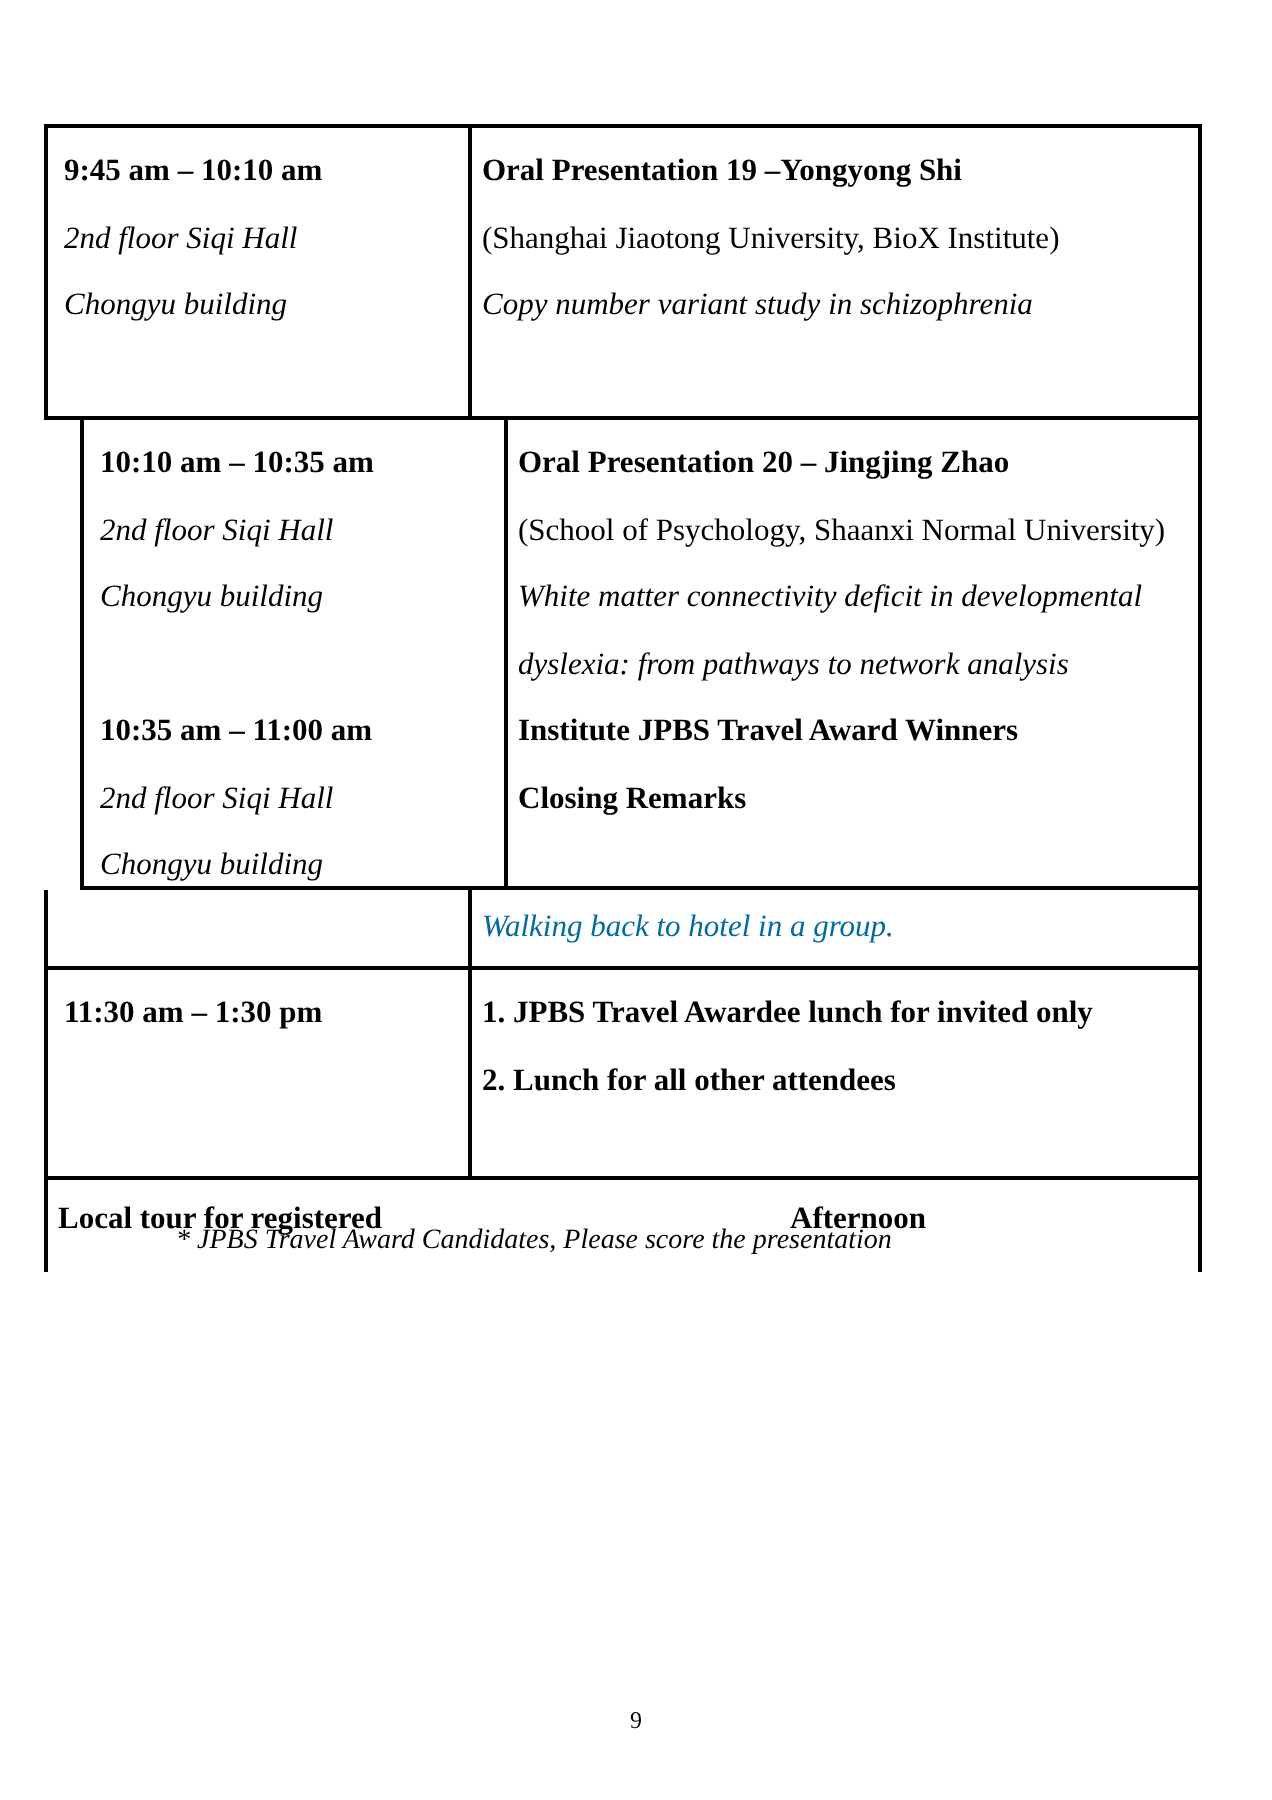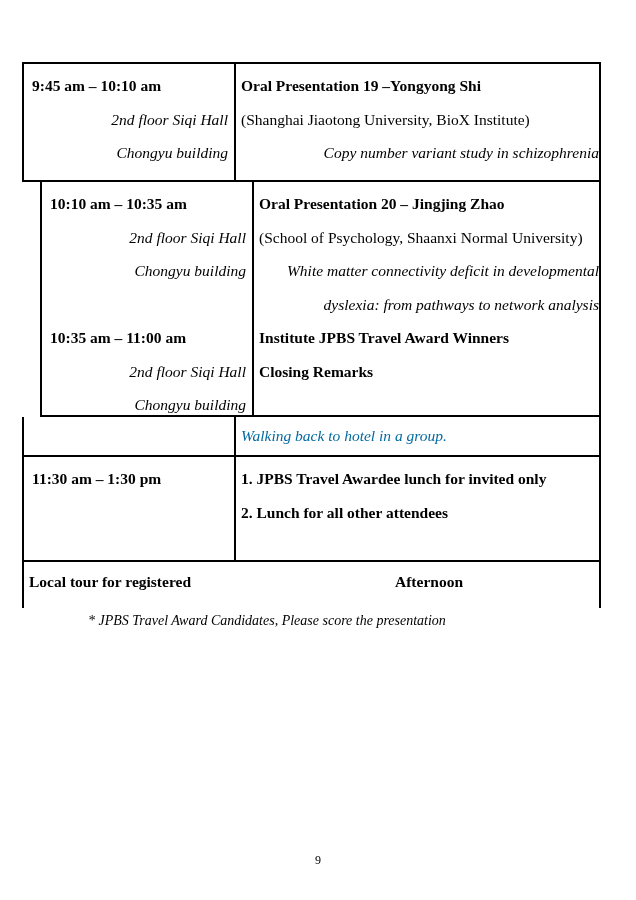--- a/index.html
+++ b/index.html
@@ -34,31 +34,31 @@
     overflow: hidden;
   }
   .c1 {
     width: 212px;
     flex: 0 0 212px;
     border-right: 2px solid #000;
     padding: 5px 6px 0 8px;
   }
   .c2 {
     flex: 1;
-    padding: 5px 0 0 5px;
+    padding: 5px 20px 0 5px;
   }
   .row.last .c1 { border-right: none; }
   .cell p {
     margin: 0;
     font-size: 15.5px;
     line-height: 33.5px;
     white-space: nowrap;
   }
   .b  { font-weight: bold; }
-  .i  { font-style: italic; text-align: right; }
+  .i  { font-style: italic; }
   .red { color: #0369a1; font-style: italic; }
   .note-row .c2 { padding-top: 1px; }
   .note-row .c2 p { line-height: 36px; }
   .last .cell { padding-top: 3px; }
   .footnote {
     position: absolute;
     left: 72px;
     top: 595px;
     margin: 16px;
     font-size: 14px;
@@ -75,21 +75,21 @@
     font-size: 12px;
   }
 </style>
 </head>
 <body>
 
 <div class="page">
 
   <div class="tbl">
 
-    <div class="row first" style="height: 120px;">
+    <div class="row first" style="height: 148px;">
       <div class="cell c1">
         <p class="b">9:45 am – 10:10 am</p>
         <p class="i">2nd floor Siqi Hall</p>
         <p class="i">Chongyu building</p>
       </div>
       <div class="cell c2">
         <p class="b">Oral Presentation 19 –Yongyong Shi</p>
         <p>(Shanghai Jiaotong University, BioX Institute)</p>
         <p class="i">Copy number variant study in schizophrenia</p>
       </div>

